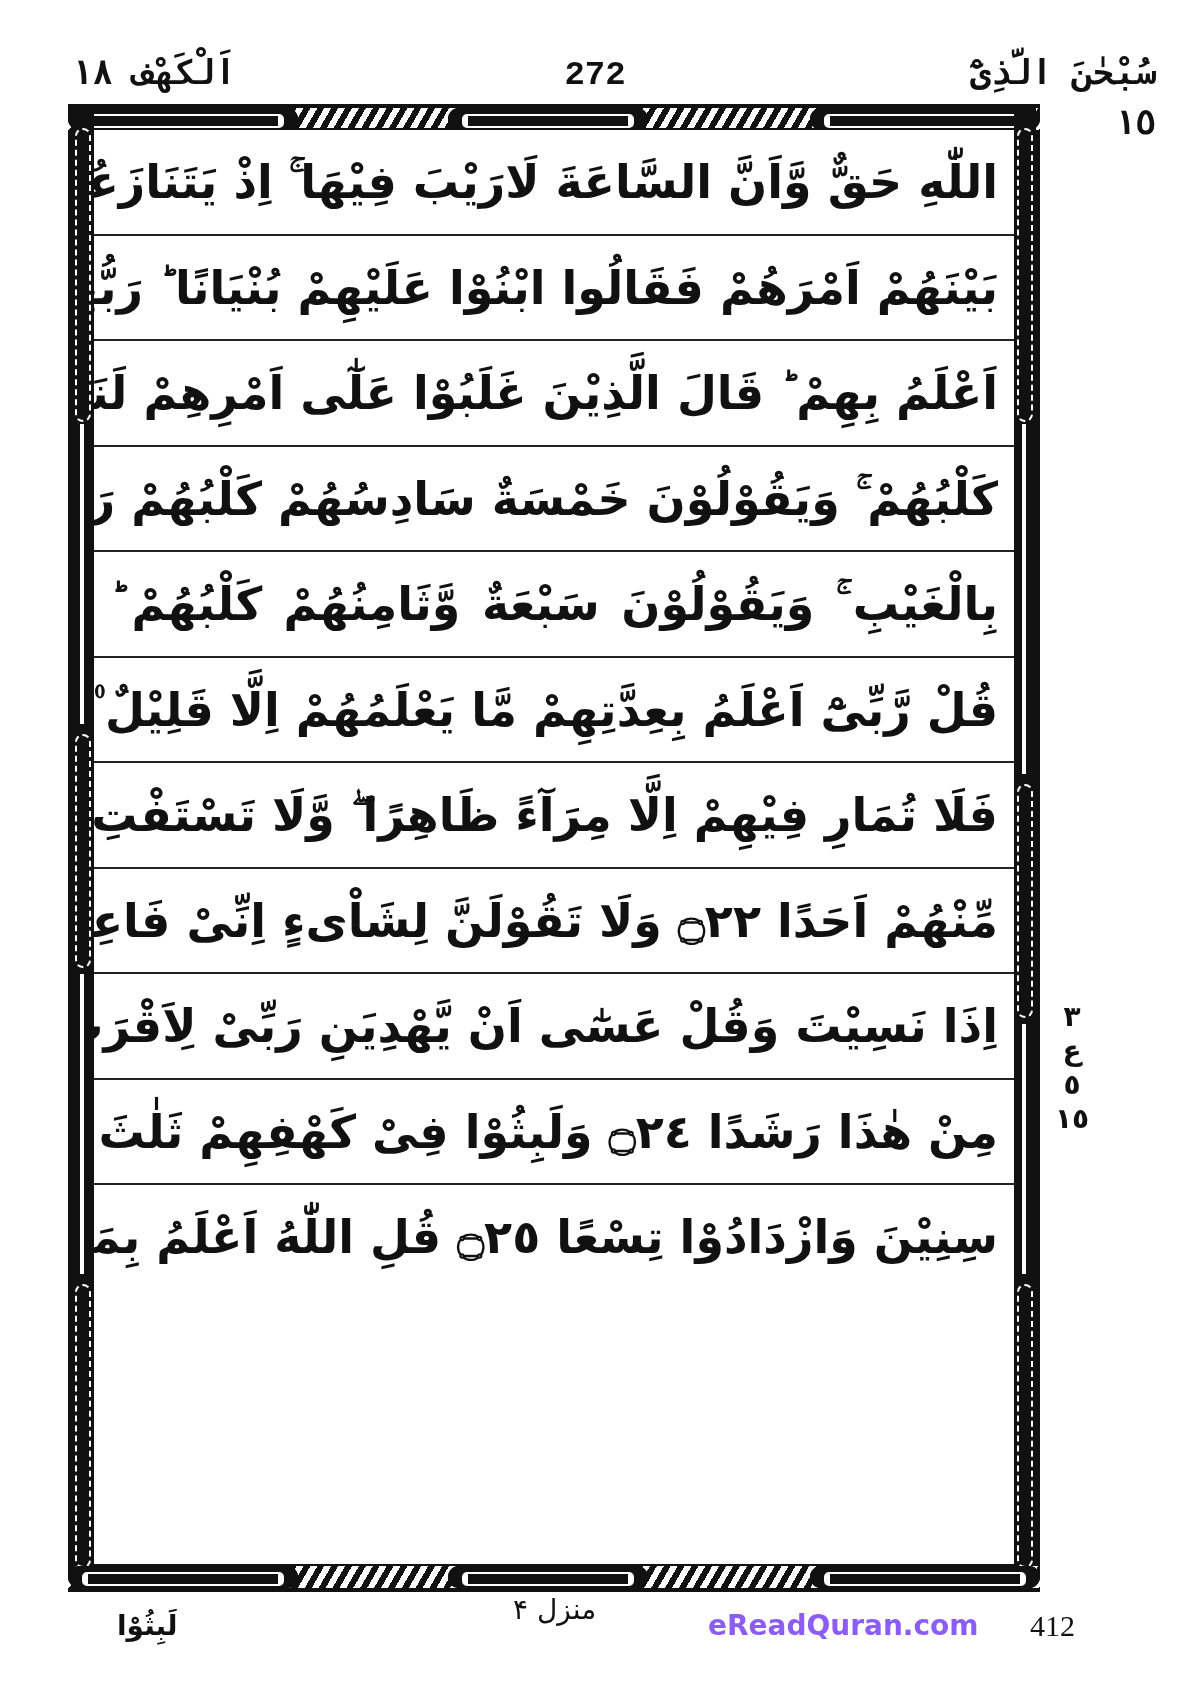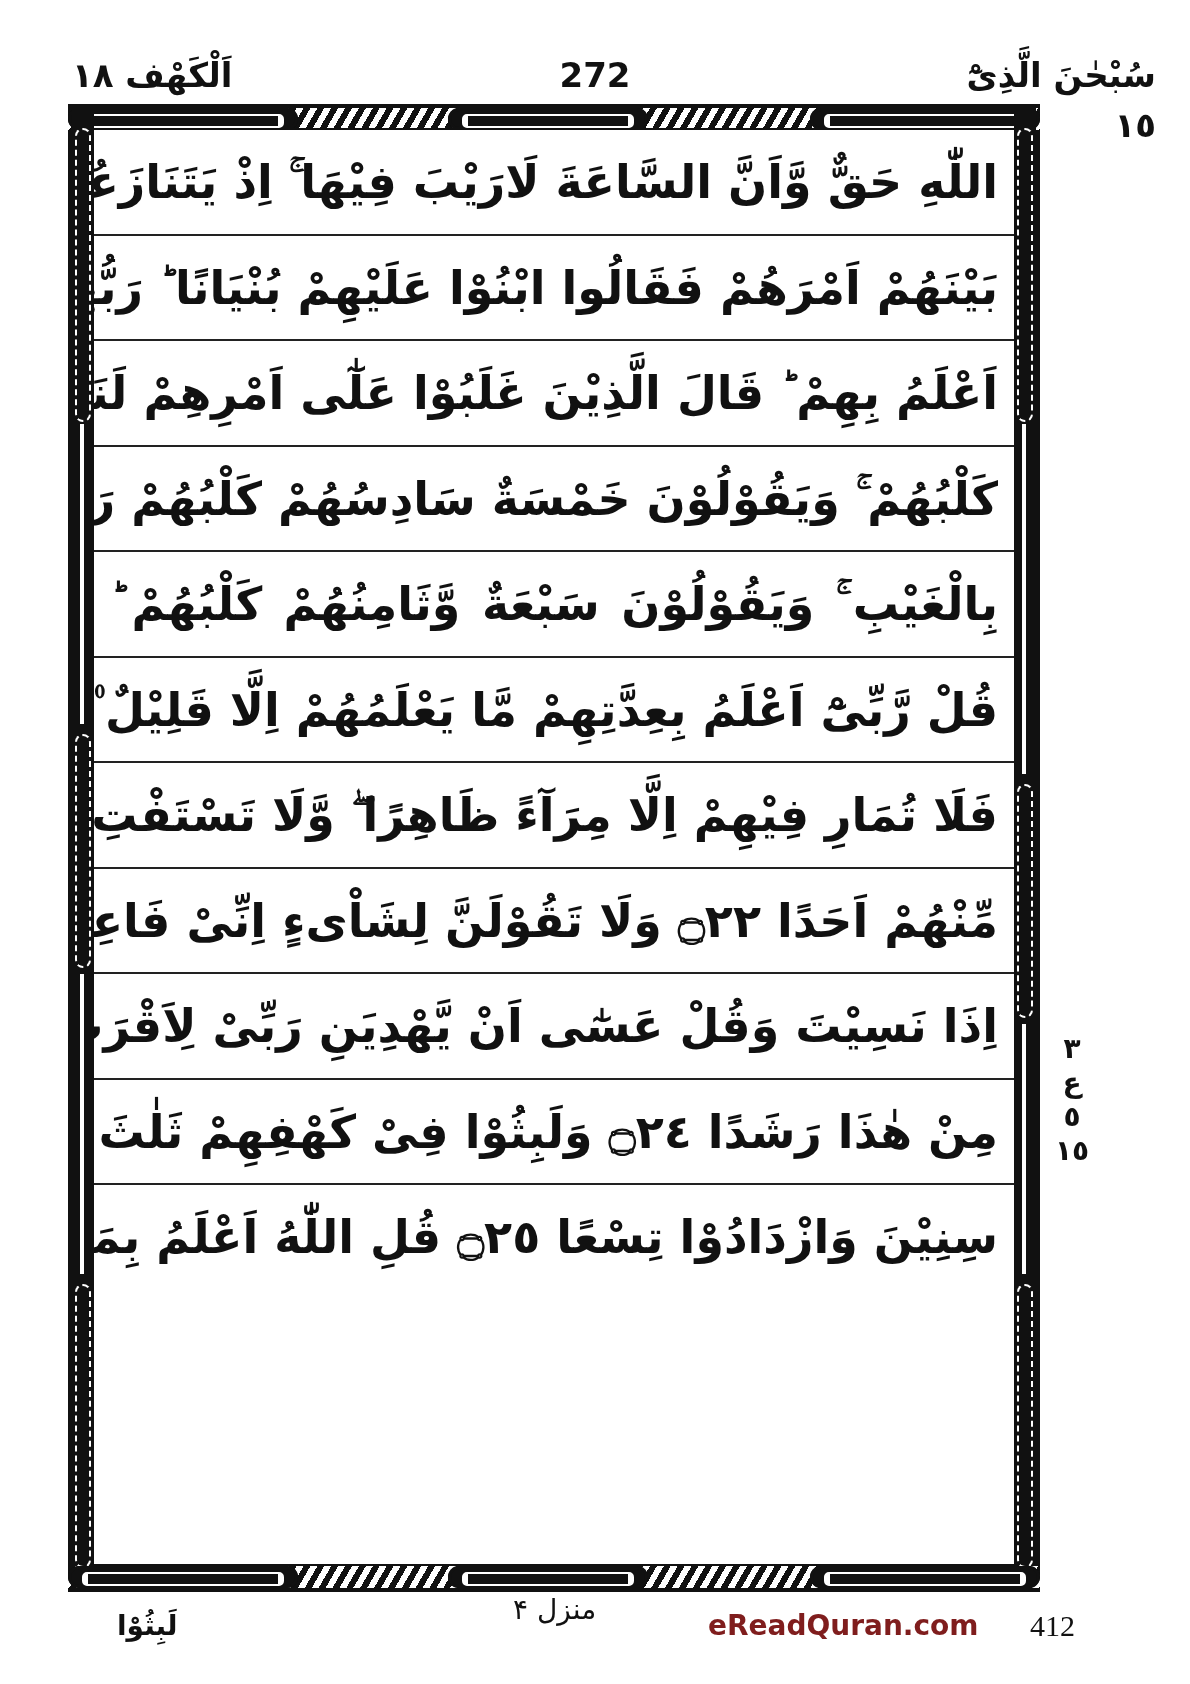--- a/index.html
+++ b/index.html
@@ -1,17 +1,17 @@
 <!DOCTYPE html>
 <html><head>
   <meta charset="utf-8">
   <style>
     html, body { margin: 0; padding: 0; background: #ffffff; }
     body { width: 1190px; height: 1684px; position: relative; overflow: hidden; font-family: "DejaVu Sans", sans-serif; color: #111; }
-    .hdr { position: absolute; top: 50px; height: 50px; font-size: 34px; line-height: 50px; direction: rtl; font-weight: bold; }
+    .hdr { position: absolute; top: 50px; height: 50px; font-size: 34px; line-height: 50px; direction: rtl; font-weight: bold; font-family: Liberation Mono, monospace; }
     .hdr-left { left: 72px; }
     .hdr-center { left: 520px; width: 150px; text-align: center; }
     .hdr-right { left: 916px; width: 240px; }
     .frame { position: absolute; left: 68px; top: 104px; width: 972px; height: 1488px; background: #111; box-sizing: border-box; }
     .frame .band-top, .frame .band-bottom { position: absolute; left: 0; right: 0; height: 22px;
       background: repeating-linear-gradient(120deg, #111 0 6px, #fff 6px 12px); }
     .frame .band-top { top: 4px; }
     .frame .band-bottom { bottom: 4px; }
     .orn { position: absolute; height: 22px; width: 200px; border-radius: 11px; background: #111;
       box-shadow: inset 0 0 0 3px #111; }
@@ -19,25 +19,25 @@
       border: 2px solid #fff; border-left-width: 6px; border-right-width: 6px; }
     .side { position: absolute; top: 0; bottom: 0; width: 22px; background: #111; }
     .side-left { left: 4px; }
     .side-right { right: 4px; }
     .side .vine { position: absolute; left: 3px; right: 3px; height: 290px; border-radius: 10px; border: 2px dashed #fff; }
     .side .rule { position: absolute; left: 8px; width: 4px; background: #fff; }
     .textbox { position: absolute; left: 24px; top: 24px; right: 24px; bottom: 26px; background: #fff; border: 2px solid #111; box-sizing: border-box; }
     .line { height: 105.5px; border-bottom: 2px solid #222; box-sizing: border-box; direction: rtl; text-align: justify; text-align-last: justify;
       font-family: "DejaVu Sans", sans-serif; font-weight: bold; font-size: 46px; line-height: 104px; padding: 0 16px; white-space: nowrap; overflow: hidden; }
     .line:last-child { border-bottom: none; }
-    .margin-note { position: absolute; left: 1052px; top: 1000px; width: 40px; font-size: 28px; font-weight: bold; direction: rtl; text-align: center; line-height: 34px; margin-top: 32px; }
+    .margin-note { position: absolute; left: 1052px; top: 1000px; width: 40px; font-size: 28px; font-weight: bold; direction: rtl; text-align: center; line-height: 34px; }
     .ftr { position: absolute; top: 1596px; height: 60px; line-height: 60px; }
     .ftr-catchword { left: 117px; font-size: 28px; font-weight: bold; direction: rtl; }
     .ftr-manzil { left: 513px; font-size: 28px; direction: rtl; line-height: 40px; top: 1590px; }
-    .ftr-site { left: 708px; font-family: "DejaVu Sans", sans-serif; font-weight: bold; font-size: 28px; color: #7f1d1d; }
+    .ftr-site { left: 708px; font-family: "DejaVu Sans", sans-serif; font-weight: bold; font-size: 28px; color: #8b5cf6; }
     .ftr-pagenum { left: 1030px; font-family: "Liberation Serif", serif; font-size: 30px; }
   </style>
 </head>
 <body>
 
 <div class="hdr hdr-left">اَلْكَهْف ١٨</div>
 <div class="hdr hdr-center">272</div>
 <div class="hdr hdr-right">سُبْحٰنَ الَّذِیْٓ ١٥</div>
 
 <div class="frame">

